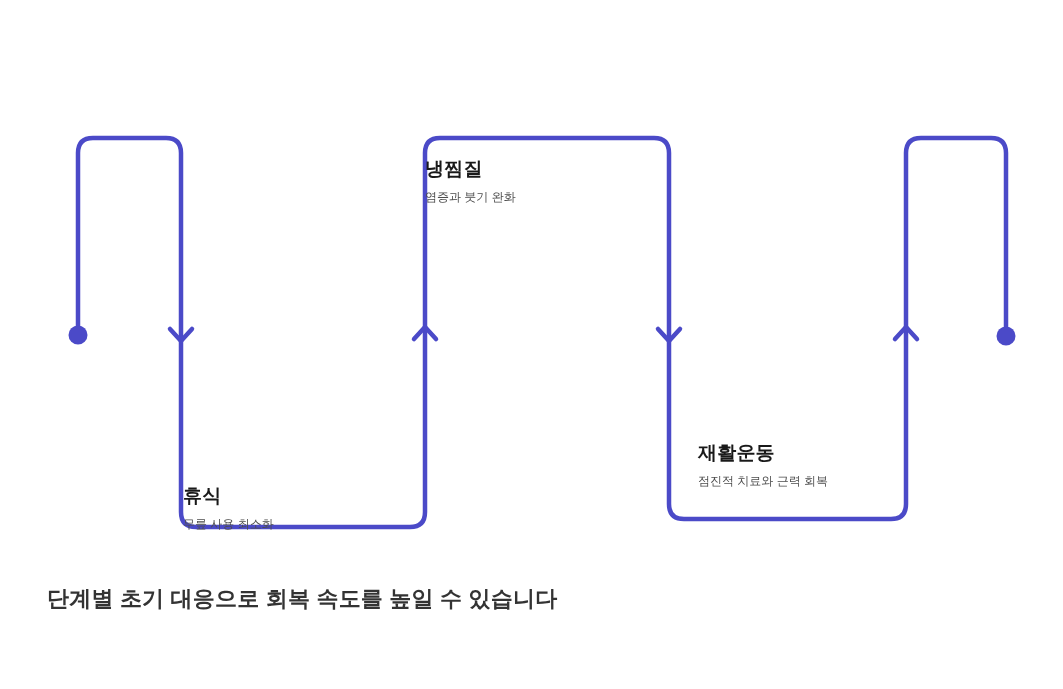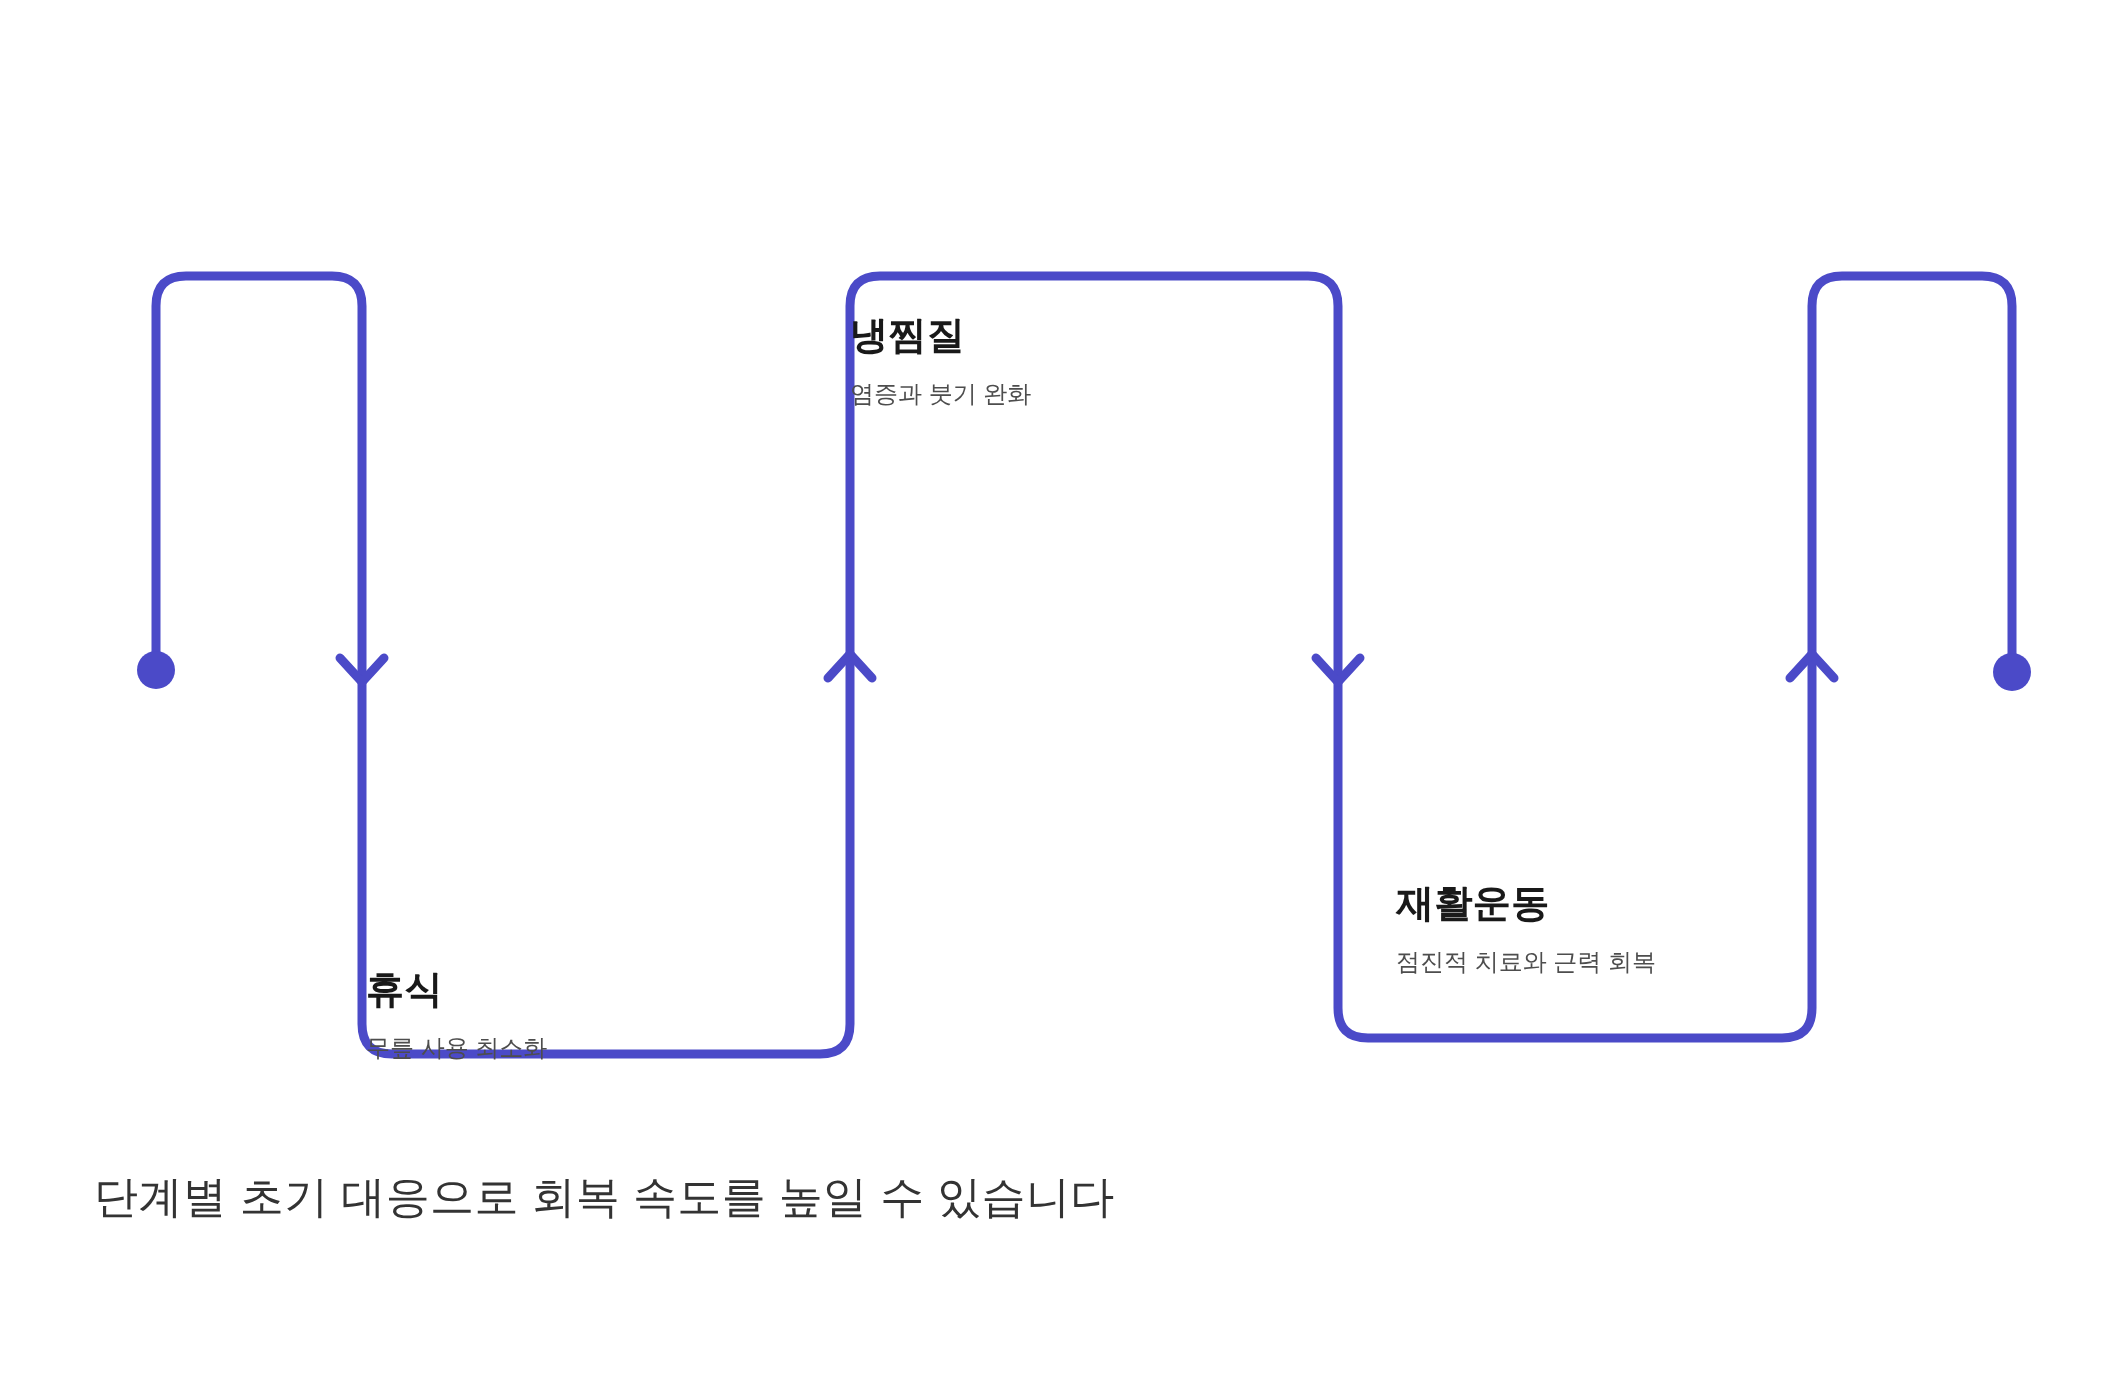--- a/index.html
+++ b/index.html
@@ -44,21 +44,21 @@
     line-height: 1.2;
   }
   .stage-cold   { left: 425px; top: 158px; width: 244px; }
   .stage-rest   { left: 183px; top: 437px; width: 242px; margin-top: 48px; }
   .stage-rehab  { left: 698px; top: 442px; width: 238px; }
   .caption {
     position: absolute;
     left: 47px;
     top: 584px;
     font-size: 22px;
-    font-weight: 400;
+    font-weight: 700;
     color: var(--caption-color);
     letter-spacing: 0.2px;
   }
 </style>
 </head>
 <body>
 
 <div class="canvas">
 
   <svg class="flow-svg" viewBox="0 0 1063 689" xmlns="http://www.w3.org/2000/svg">

